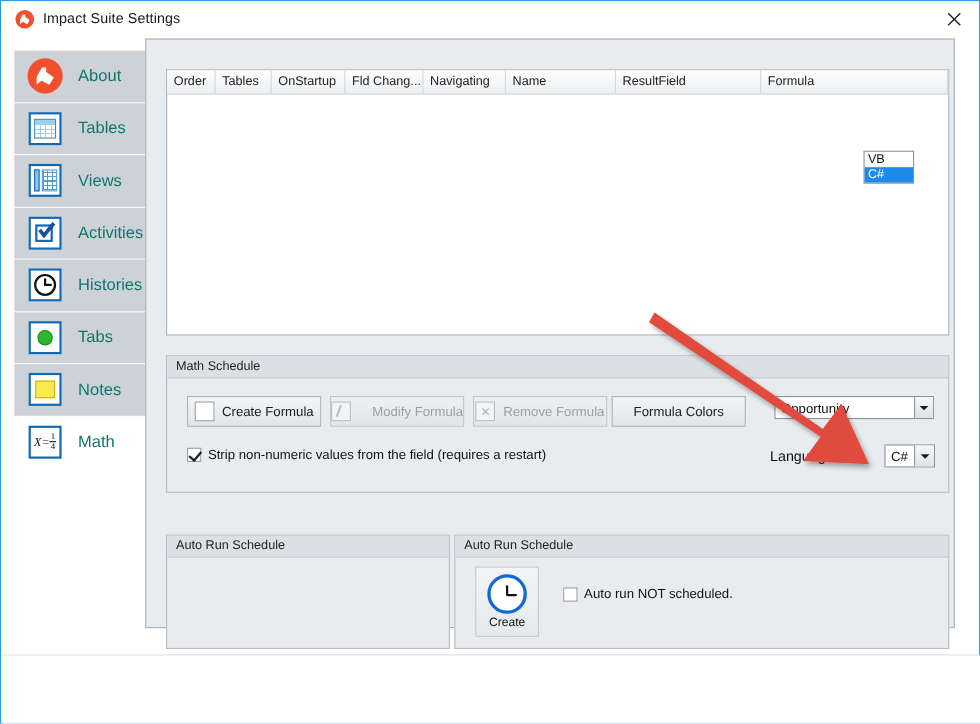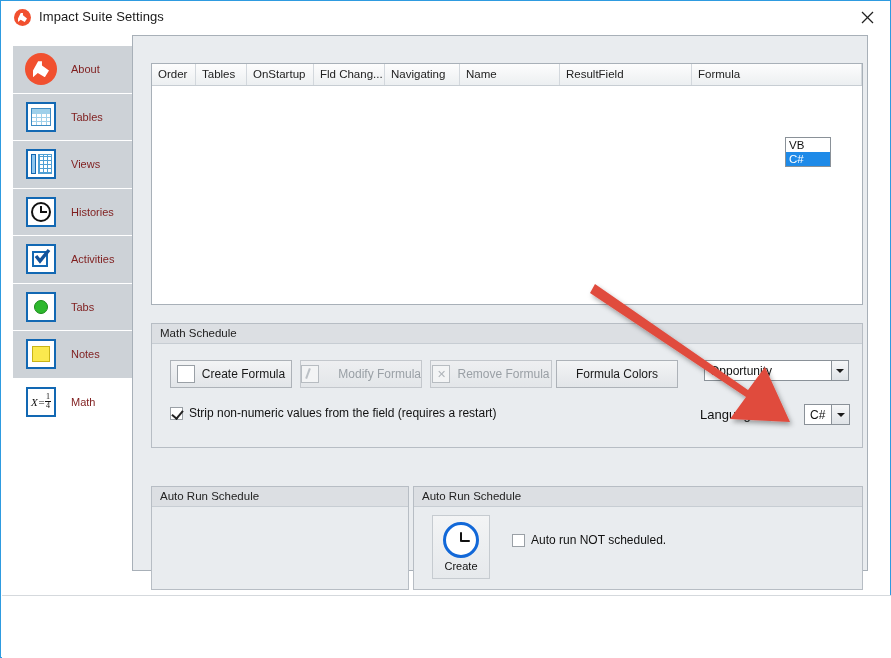--- a/index.html
+++ b/index.html
@@ -59,21 +59,21 @@
     background:#ffffff;
     width:133px;
   }
   .side-ico{
     margin-left:12px;
     width:32px;height:32px;flex:0 0 32px;
     position:relative;
     display:flex;align-items:center;justify-content:center;
   }
   .side-label{
-    margin-left:14px;font-size:11px;color:#7f1d1d;
+    margin-left:14px;font-size:15px;color:#0f766e;
   }
   .ico-box{
     width:30px;height:30px;box-sizing:border-box;
     border:2px solid #1268b3;background:#fff;
     display:flex;align-items:center;justify-content:center;
     position:relative;
   }
   
   .ico-about{
     width:32px;height:32px;border-radius:50%;background:#f1502f;
@@ -280,41 +280,41 @@
         <div class="ico-box ico-views">
             <i class="bar"></i>
             <i class="grid"></i>
           </div>
       </div>
       <div class="side-label">Views</div>
     </div>
 
     <div class="side-item">
       <div class="side-ico">
-        <div class="ico-box ico-hist">
-            <i></i>
-            <b></b>
-            <u></u>
-          </div>
-      </div>
-      <div class="side-label">Histories</div>
-    </div>
-
-    <div class="side-item">
-      <div class="side-ico">
         <div class="ico-box ico-act">
           <i class="sq"></i>
           <i class="ck">
             <svg width="17" height="17" viewBox="0 0 17 17">
                 <path d="M2 8 L6 13 L15 2" stroke="#13539b" stroke-width="3.4" fill="none"></path>
               </svg>
           </i>
         </div>
       </div>
       <div class="side-label">Activities</div>
+    </div>
+
+    <div class="side-item">
+      <div class="side-ico">
+        <div class="ico-box ico-hist">
+            <i></i>
+            <b></b>
+            <u></u>
+          </div>
+      </div>
+      <div class="side-label">Histories</div>
     </div>
 
     <div class="side-item">
       <div class="side-ico">
         <div class="ico-box ico-tabs">
             <i></i>
           </div>
       </div>
       <div class="side-label">Tabs</div>
     </div>

